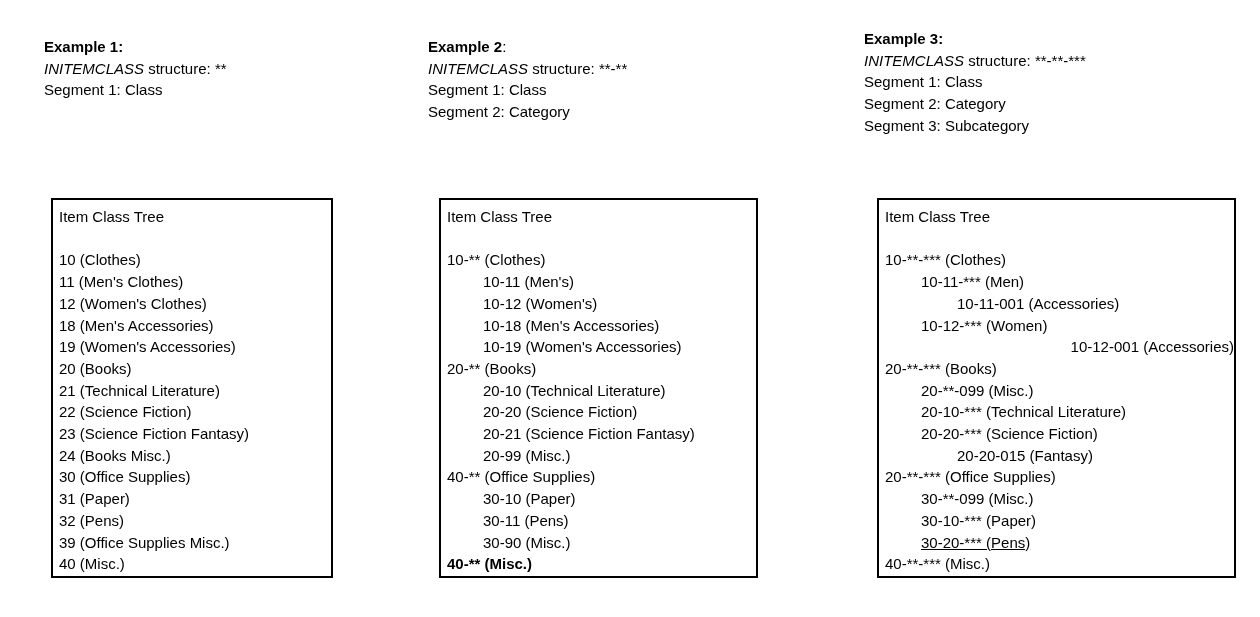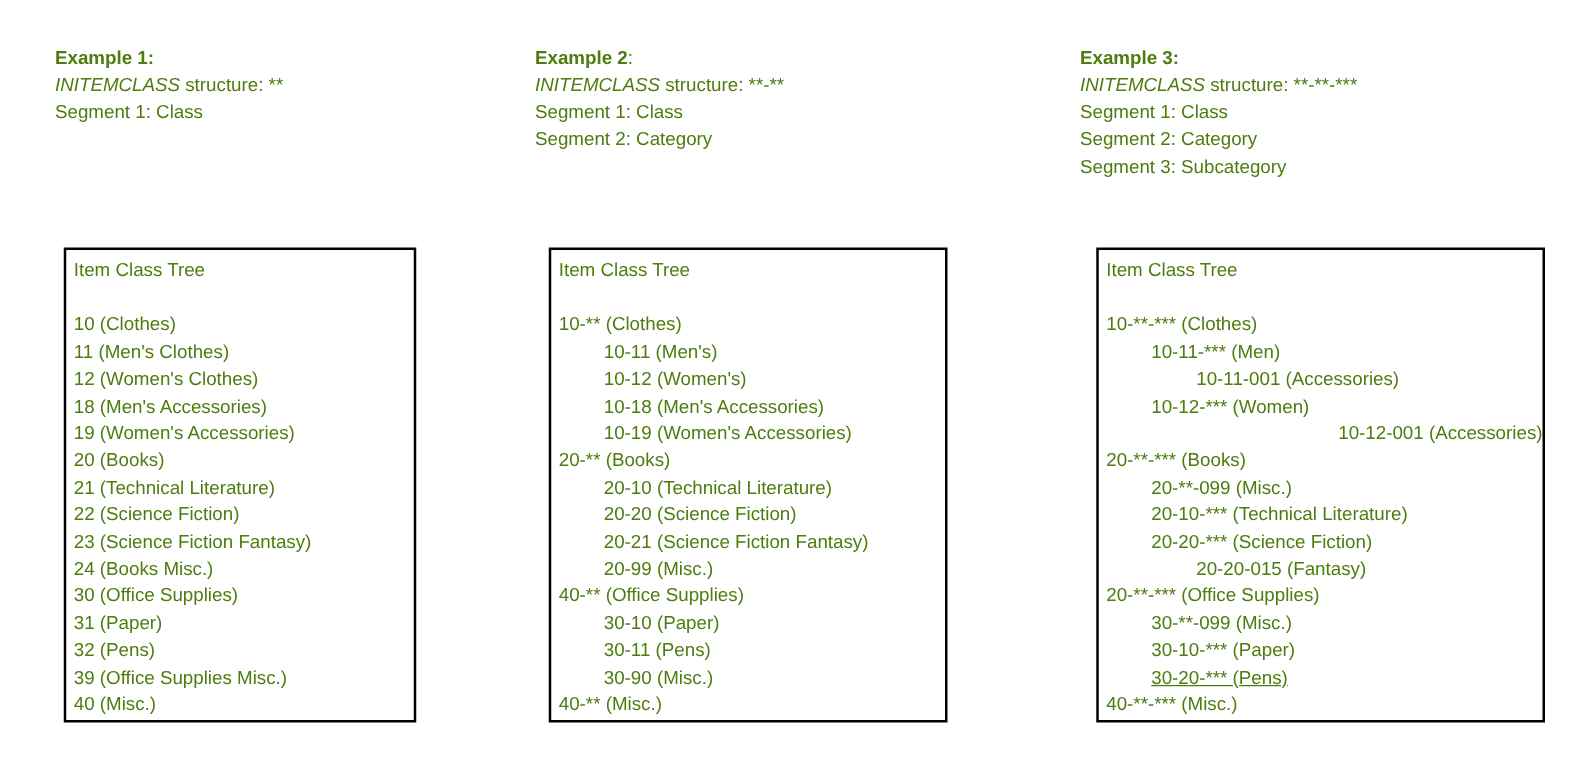--- a/index.html
+++ b/index.html
@@ -9,35 +9,35 @@
   }
   .canvas {
     position: relative;
     width: 1260px;
     height: 617px;
     background: #ffffff;
     overflow: hidden;
     font-family: "Liberation Sans", sans-serif;
     font-size: 15px;
     line-height: 21.7px;
-    color: #4d7c0f;
+    color: #000000;
   }
   .col {
     position: absolute;
     top: 0;
     height: 617px;
   }
   .col1 { left: 36px;  width: 282px; }
   .col2 { left: 424px; width: 319px; }
   .col3 { left: 862px; width: 359px; }
 
   .hdr { position: absolute; white-space: nowrap; }
   .col1 .hdr { left: 8px; top: 36px; }
   .col2 .hdr { left: 4px; top: 36px; }
-  .col3 .hdr { left: 2px; top: 36px; }
+  .col3 .hdr { left: 2px; top: 28px; }
 
   .hdr-title b { font-weight: bold; }
   .code-name { font-style: italic; }
 
   .tree-box {
     position: absolute;
     left: 0;
     top: 198px;
     width: 100%;
     height: 380px;
@@ -105,21 +105,21 @@
           <div class="tree-item" style="padding-left: 36px;">10-19 (Women's Accessories)</div>
           <div class="tree-item" style="padding-left: 0px;">20-** (Books)</div>
           <div class="tree-item" style="padding-left: 36px;">20-10 (Technical Literature)</div>
           <div class="tree-item" style="padding-left: 36px;">20-20 (Science Fiction)</div>
           <div class="tree-item" style="padding-left: 36px;">20-21 (Science Fiction Fantasy)</div>
           <div class="tree-item" style="padding-left: 36px;">20-99 (Misc.)</div>
           <div class="tree-item" style="padding-left: 0px;">40-** (Office Supplies)</div>
           <div class="tree-item" style="padding-left: 36px;">30-10 (Paper)</div>
           <div class="tree-item" style="padding-left: 36px;">30-11 (Pens)</div>
           <div class="tree-item" style="padding-left: 36px;">30-90 (Misc.)</div>
-          <div class="tree-item" style="padding-left: 0px;">40-** (Misc.)</div>
+          <div class="tree-item" style="padding-left: 0px; font-weight: bold;">40-** (Misc.)</div>
         </div>
     </div>
   </section>
 
   <section class="col col3">
     <div class="hdr">
       <div class="hdr-line hdr-title"><b>Example 3:</b><span></span></div>
       <div class="hdr-line"><span class="code-name">INITEMCLASS</span><span> structure: **-**-***</span></div>
       <div>
           <div class="hdr-line">Segment 1: Class</div>

